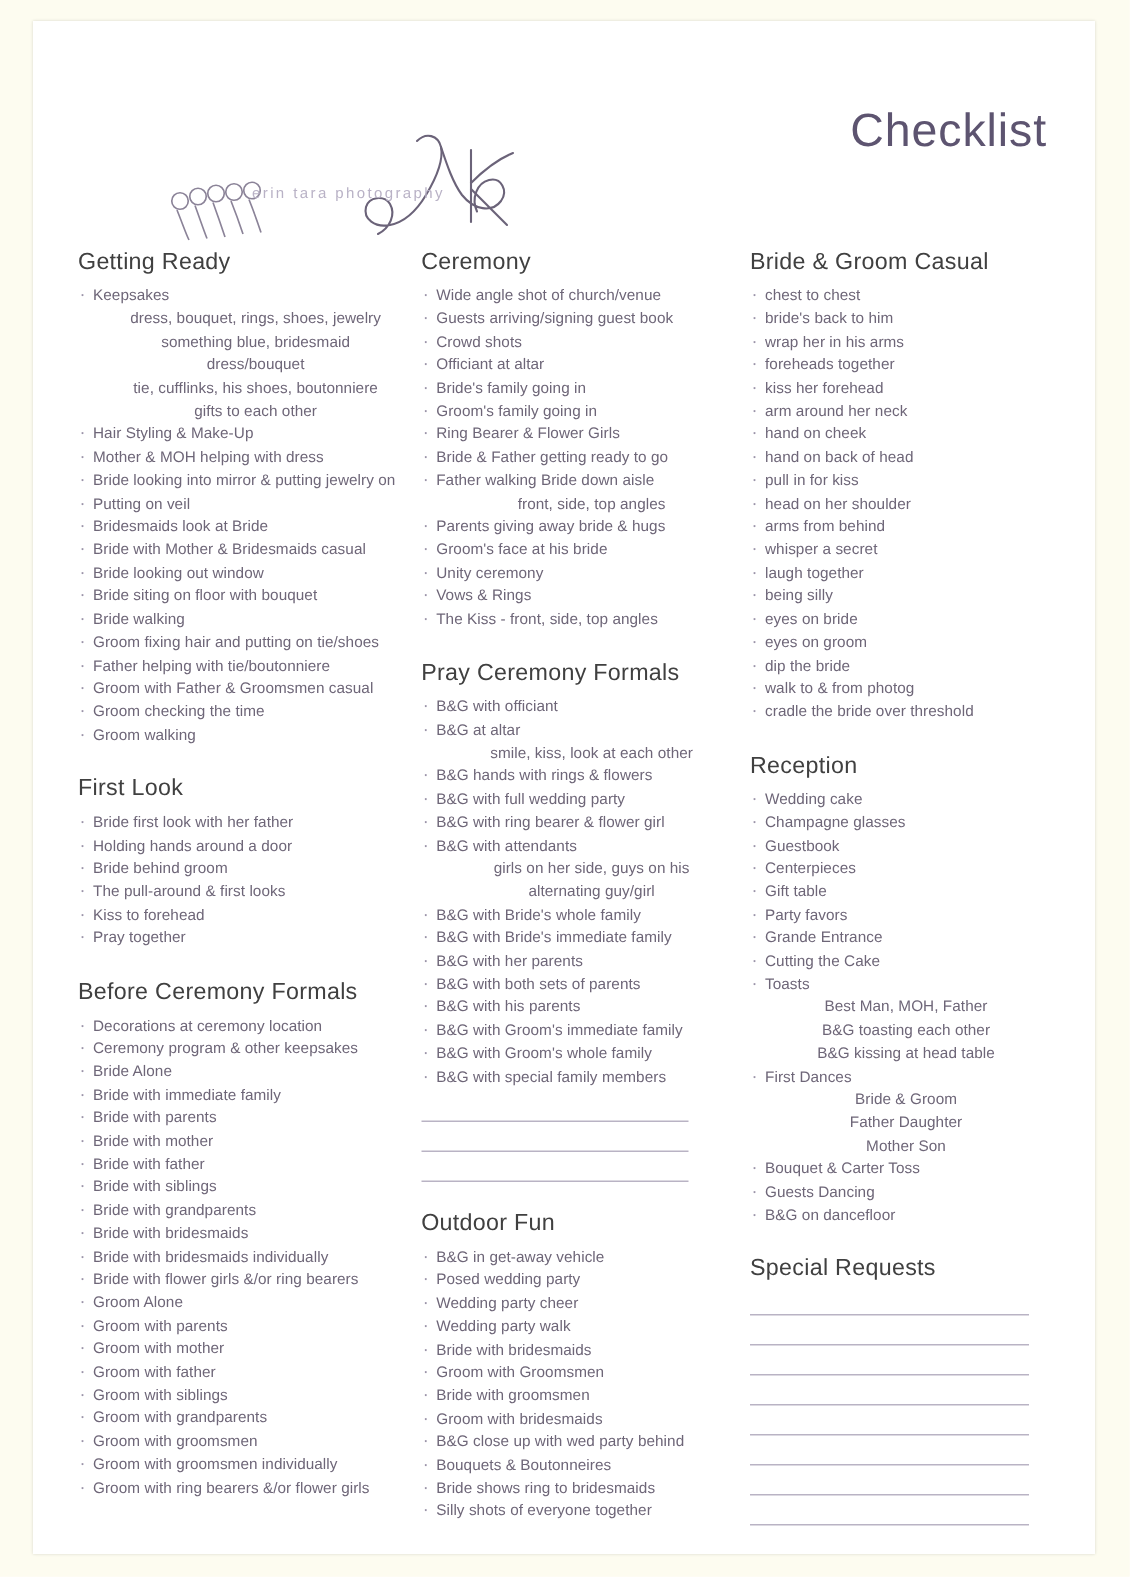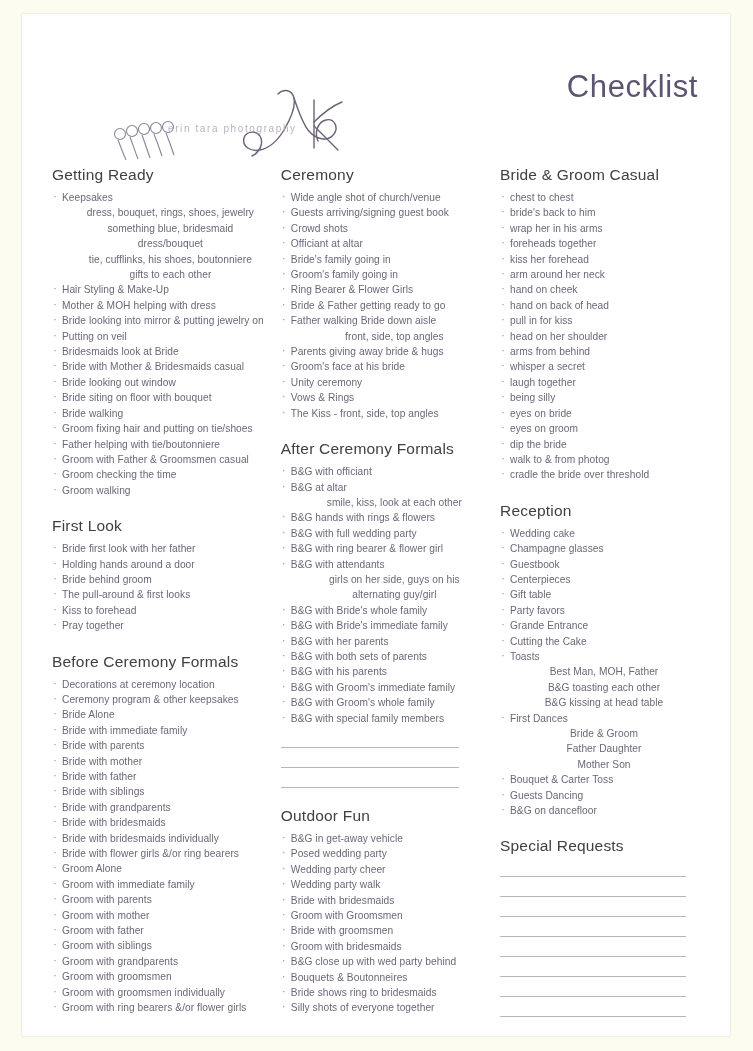--- a/index.html
+++ b/index.html
@@ -203,21 +203,20 @@
             <li class="bulleted">Bride with immediate family</li>
             <li class="bulleted">Bride with parents</li>
             <li class="bulleted">Bride with mother</li>
             <li class="bulleted">Bride with father</li>
             <li class="bulleted">Bride with siblings</li>
             <li class="bulleted">Bride with grandparents</li>
             <li class="bulleted">Bride with bridesmaids</li>
             <li class="bulleted">Bride with bridesmaids individually</li>
             <li class="bulleted">Bride with flower girls &amp;/or ring bearers</li>
             <li class="bulleted">Groom Alone</li>
-            <li class="bulleted">Groom with immediate family</li>
             <li class="bulleted">Groom with parents</li>
             <li class="bulleted">Groom with mother</li>
             <li class="bulleted">Groom with father</li>
             <li class="bulleted">Groom with siblings</li>
             <li class="bulleted">Groom with grandparents</li>
             <li class="bulleted">Groom with groomsmen</li>
             <li class="bulleted">Groom with groomsmen individually</li>
             <li class="bulleted">Groom with ring bearers &amp;/or flower girls</li>
           </ul>
         </div>
@@ -237,21 +236,21 @@
             <li class="bulleted">Father walking Bride down aisle</li>
             <li class="sub">front, side, top angles</li>
             <li class="bulleted">Parents giving away bride &amp; hugs</li>
             <li class="bulleted">Groom's face at his bride</li>
             <li class="bulleted">Unity ceremony</li>
             <li class="bulleted">Vows &amp; Rings</li>
             <li class="bulleted">The Kiss - front, side, top angles</li>
           </ul>
         </div>
         <div class="block">
-          <h2 class="section">After Ceremony Formals</h2>
+          <h2 class="section">Pray Ceremony Formals</h2>
           <ul class="items">
             <li class="bulleted">B&amp;G with officiant</li>
             <li class="bulleted">B&amp;G at altar</li>
             <li class="sub">smile, kiss, look at each other</li>
             <li class="bulleted">B&amp;G hands with rings &amp; flowers</li>
             <li class="bulleted">B&amp;G with full wedding party</li>
             <li class="bulleted">B&amp;G with ring bearer &amp; flower girl</li>
             <li class="bulleted">B&amp;G with attendants</li>
             <li class="sub">girls on her side, guys on his</li>
             <li class="sub">alternating guy/girl</li>

